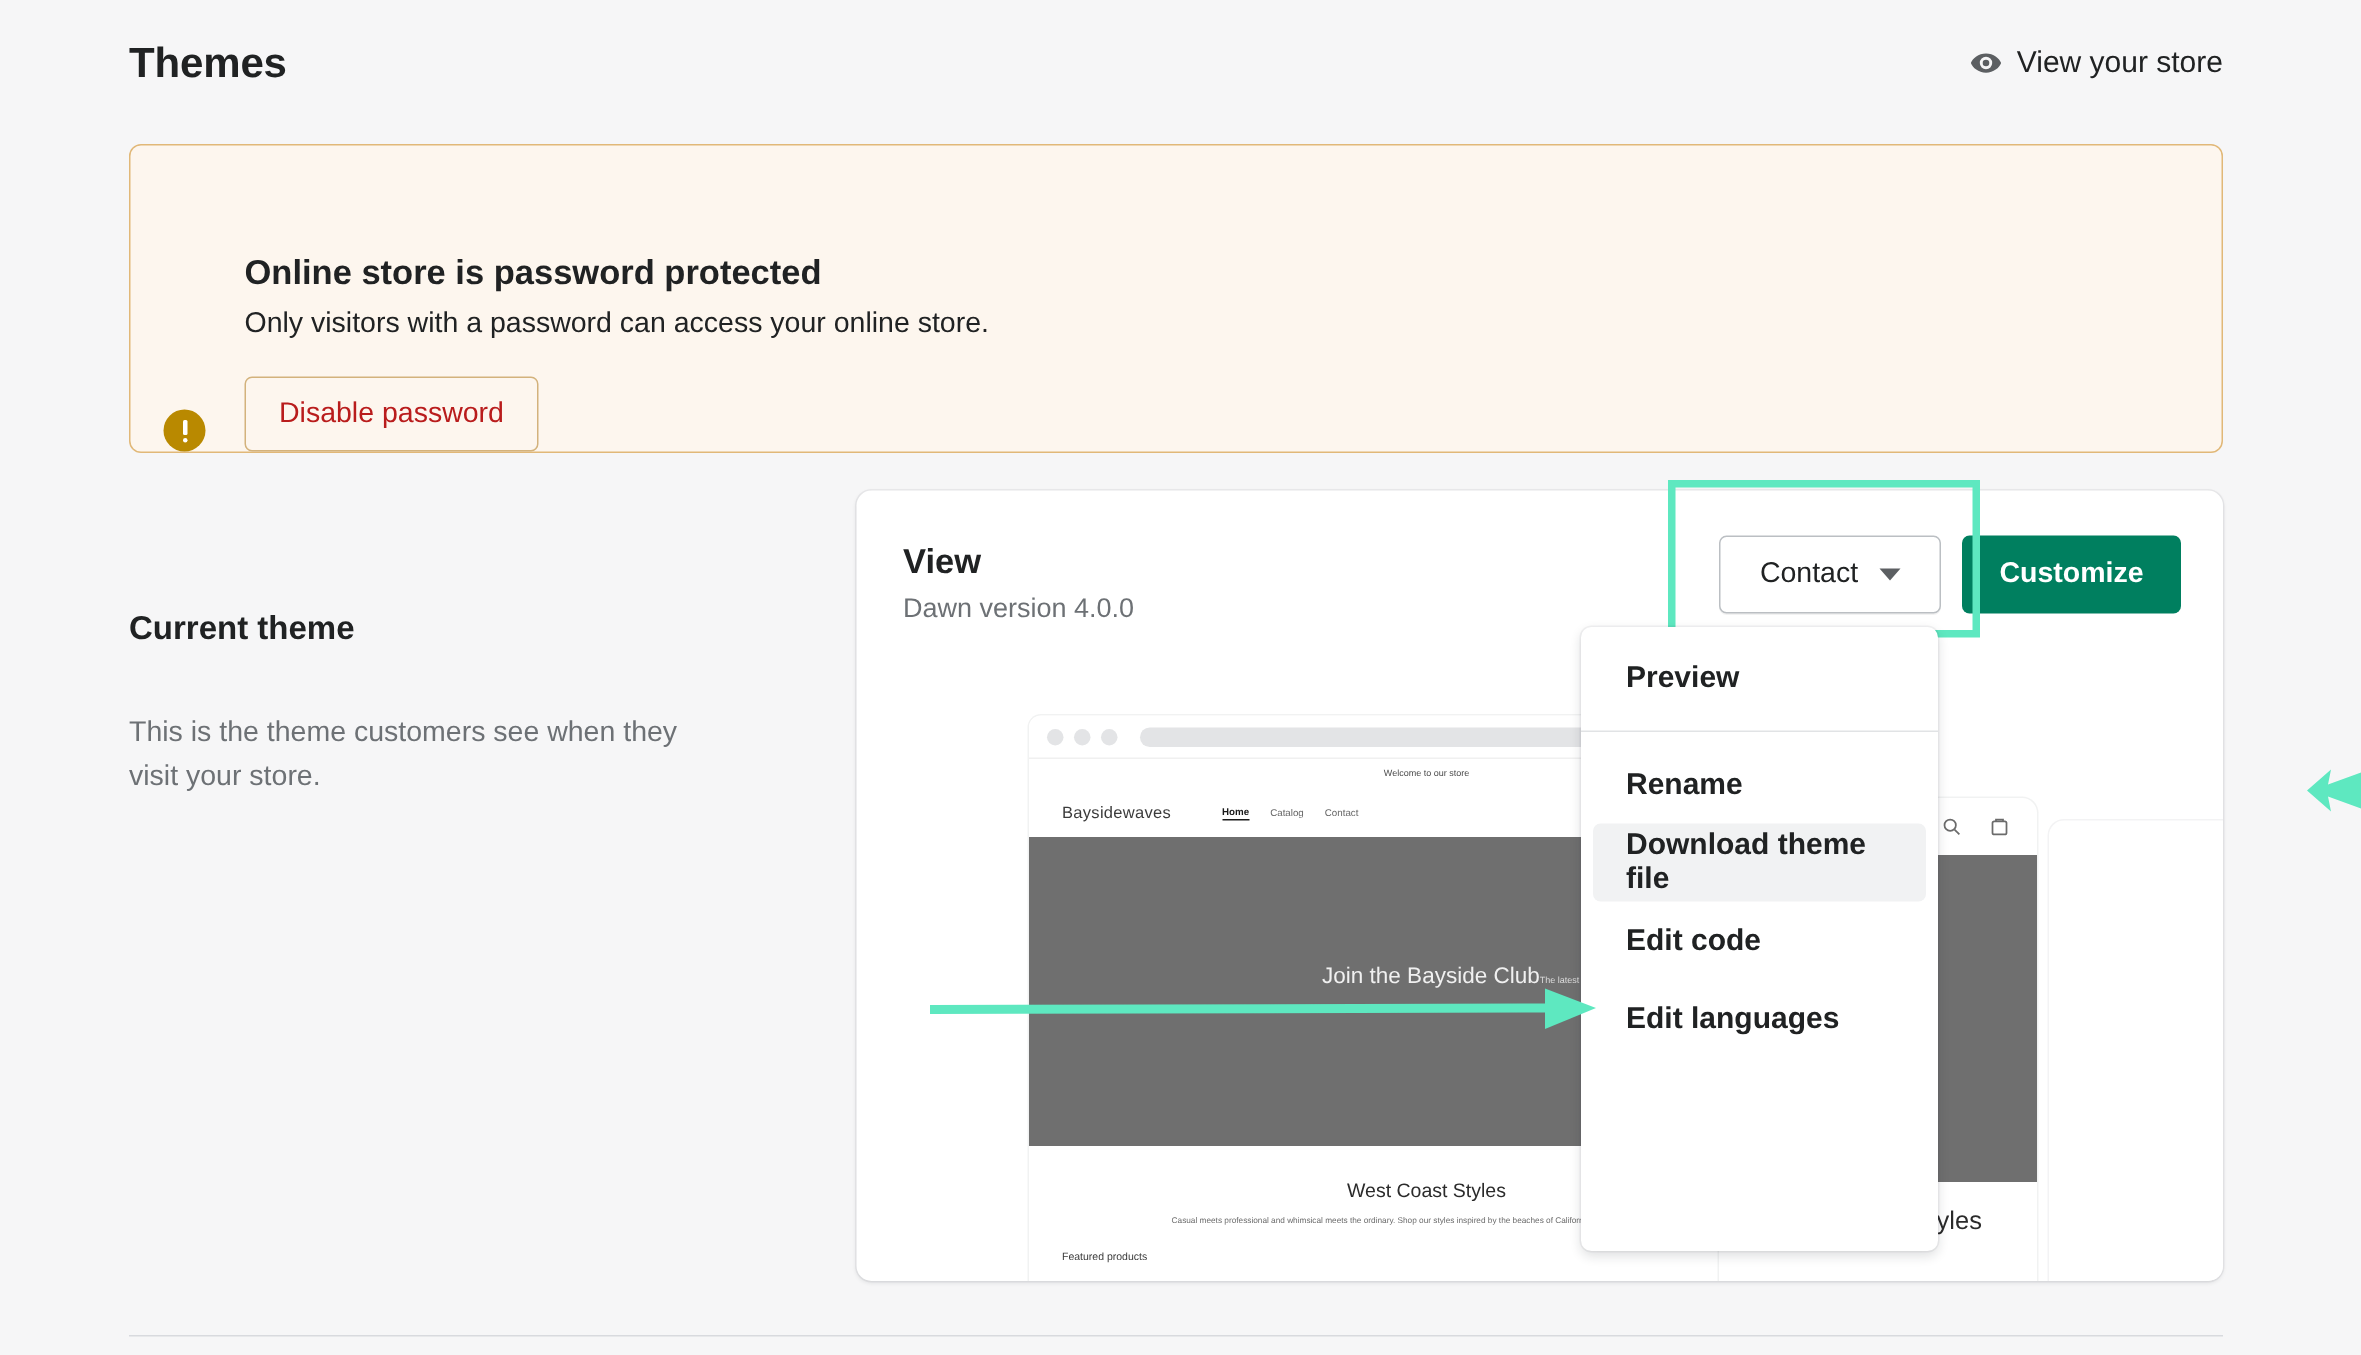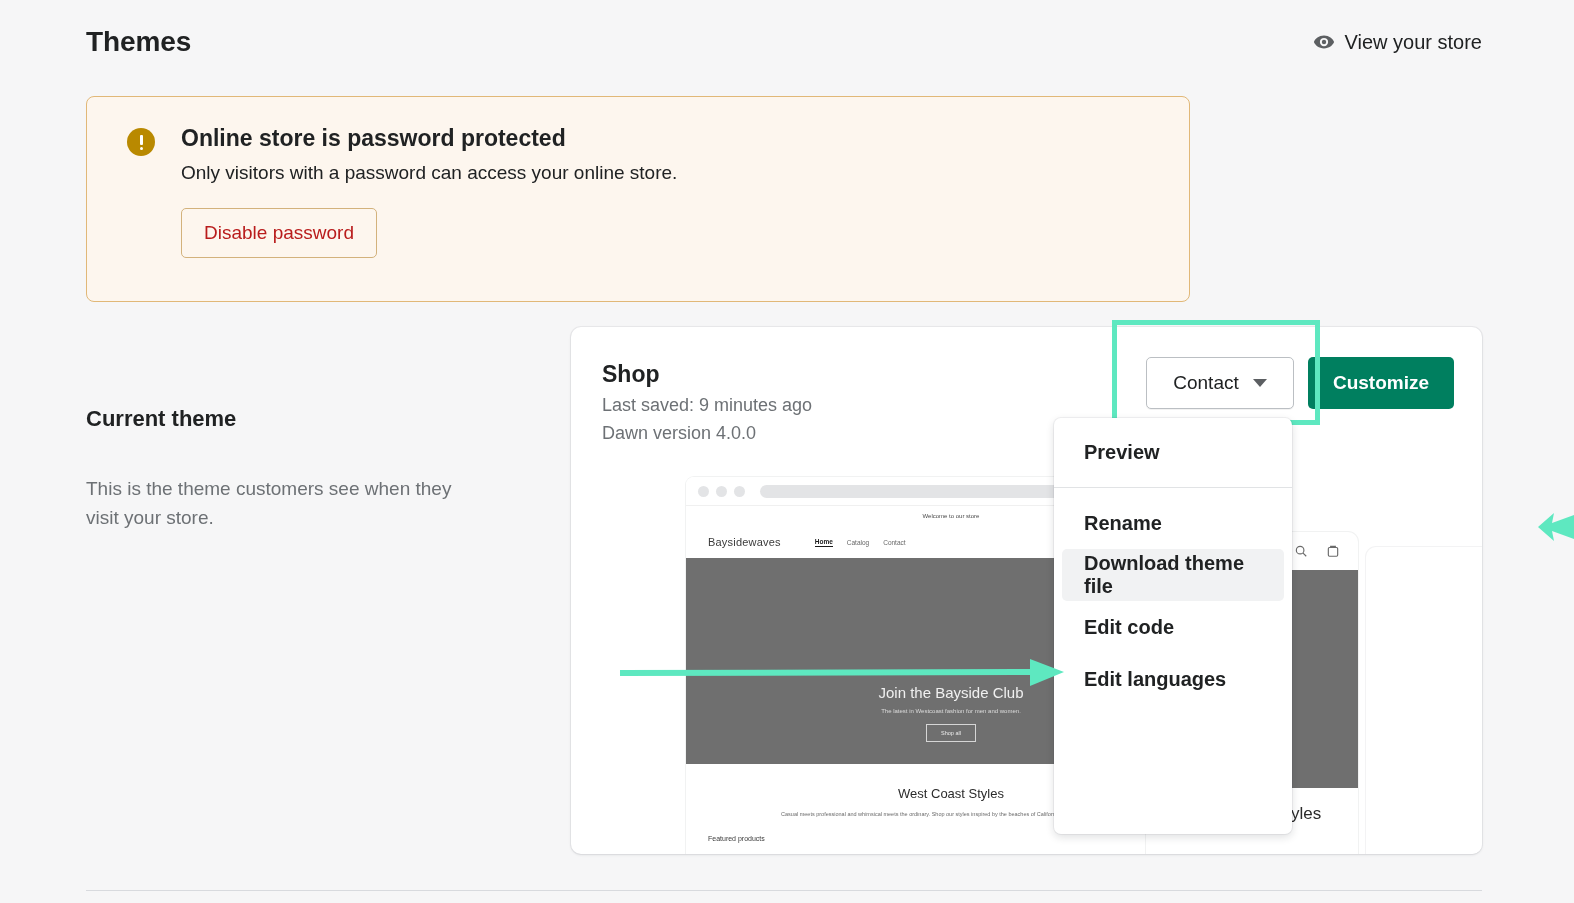--- a/index.html
+++ b/index.html
@@ -23,26 +23,27 @@
   }
   .view-store {
     display: flex; align-items: center; gap: 10px;
     font-size: 20px; color: #202223; cursor: pointer;
   }
   .eye-icon { display: block; width: 22px; height: 22px; }
 
   
   .banner {
     position: absolute; left: 86px; top: 96px;
-    width: 1104px; height: 206px;
+    width: 1396px; height: 206px;
     background: #fdf6ee;
     border: 1px solid #e1b878;
     border-radius: 8px;
-    padding: 28px 30px 0 40px;
+    padding: 28px 30px 0 22px;
     display: flex;
+    align-items: flex-end;
   }
   .warn-icon-wrap { width: 54px; padding-top: 3px; }
   .warn-icon {
     width: 28px; height: 28px; border-radius: 50%;
     background: #b98900;
     display: flex; align-items: center; justify-content: center;
   }
   .warn-icon .bar { width: 3px; height: 10px; background: #fff; border-radius: 1px; }
   .warn-icon .dot { width: 3px; height: 3px; background: #fff; border-radius: 50%; margin-top: 2px; }
   .warn-icon-inner { display: flex; flex-direction: column; align-items: center; }
@@ -161,21 +162,21 @@
   .store-nav {
     height: 32px; background: #fff;
     display: flex; align-items: center; padding-left: 22px; gap: 20px;
   }
   .store-logo { font-size: 11px; color: #3b3b3b; letter-spacing: .2px; }
   .nav-links { display: flex; gap: 14px; align-items: center; margin-left: 14px; }
   .nav-link { font-size: 6.5px; color: #676767; }
   .nav-link.active { color: #1a1a1a; font-weight: bold; border-bottom: 1px solid #1a1a1a; padding-bottom: 1px; }
   .hero {
     height: 206px; background: #6f6f6f;
-    display: flex; flex-direction: column; align-items: center;
+    display: flex; align-items: center;
     justify-content: flex-end; padding-bottom: 22px;
   }
   .hero-title { font-size: 15px; color: #f0f0f0; }
   .hero-sub { font-size: 6px; color: #dcdcdc; margin-top: 7px; }
   .hero-btn {
     margin-top: 10px; border: 1px solid #d6d6d6; color: #ececec;
     font-size: 5.5px; padding: 5px 14px;
   }
   .styles-sec { background: #fff; padding-top: 22px; text-align: center; }
   .styles-title { font-size: 13px; color: #2b2b2b; }
@@ -259,22 +260,21 @@
     </div>
   </div>
 
   <div class="left-col">
     <div class="section-title">Current theme</div>
     <div class="section-desc">This is the theme customers see when they visit your store.</div>
   </div>
 
   <div class="theme-card">
     <div class="theme-head">
-      <div class="theme-name">Shop</div>
-      <div class="theme-meta">Last saved: 9 minutes ago</div>
+      <div class="theme-name">View</div>
       <div class="theme-meta">Dawn version 4.0.0</div>
     </div>
 
     <div class="preview-area">
 
       <div class="desktop-preview">
         <div class="browser-bar">
           <span class="dot-btn"></span>
           <span class="dot-btn"></span>
           <span class="dot-btn"></span>

